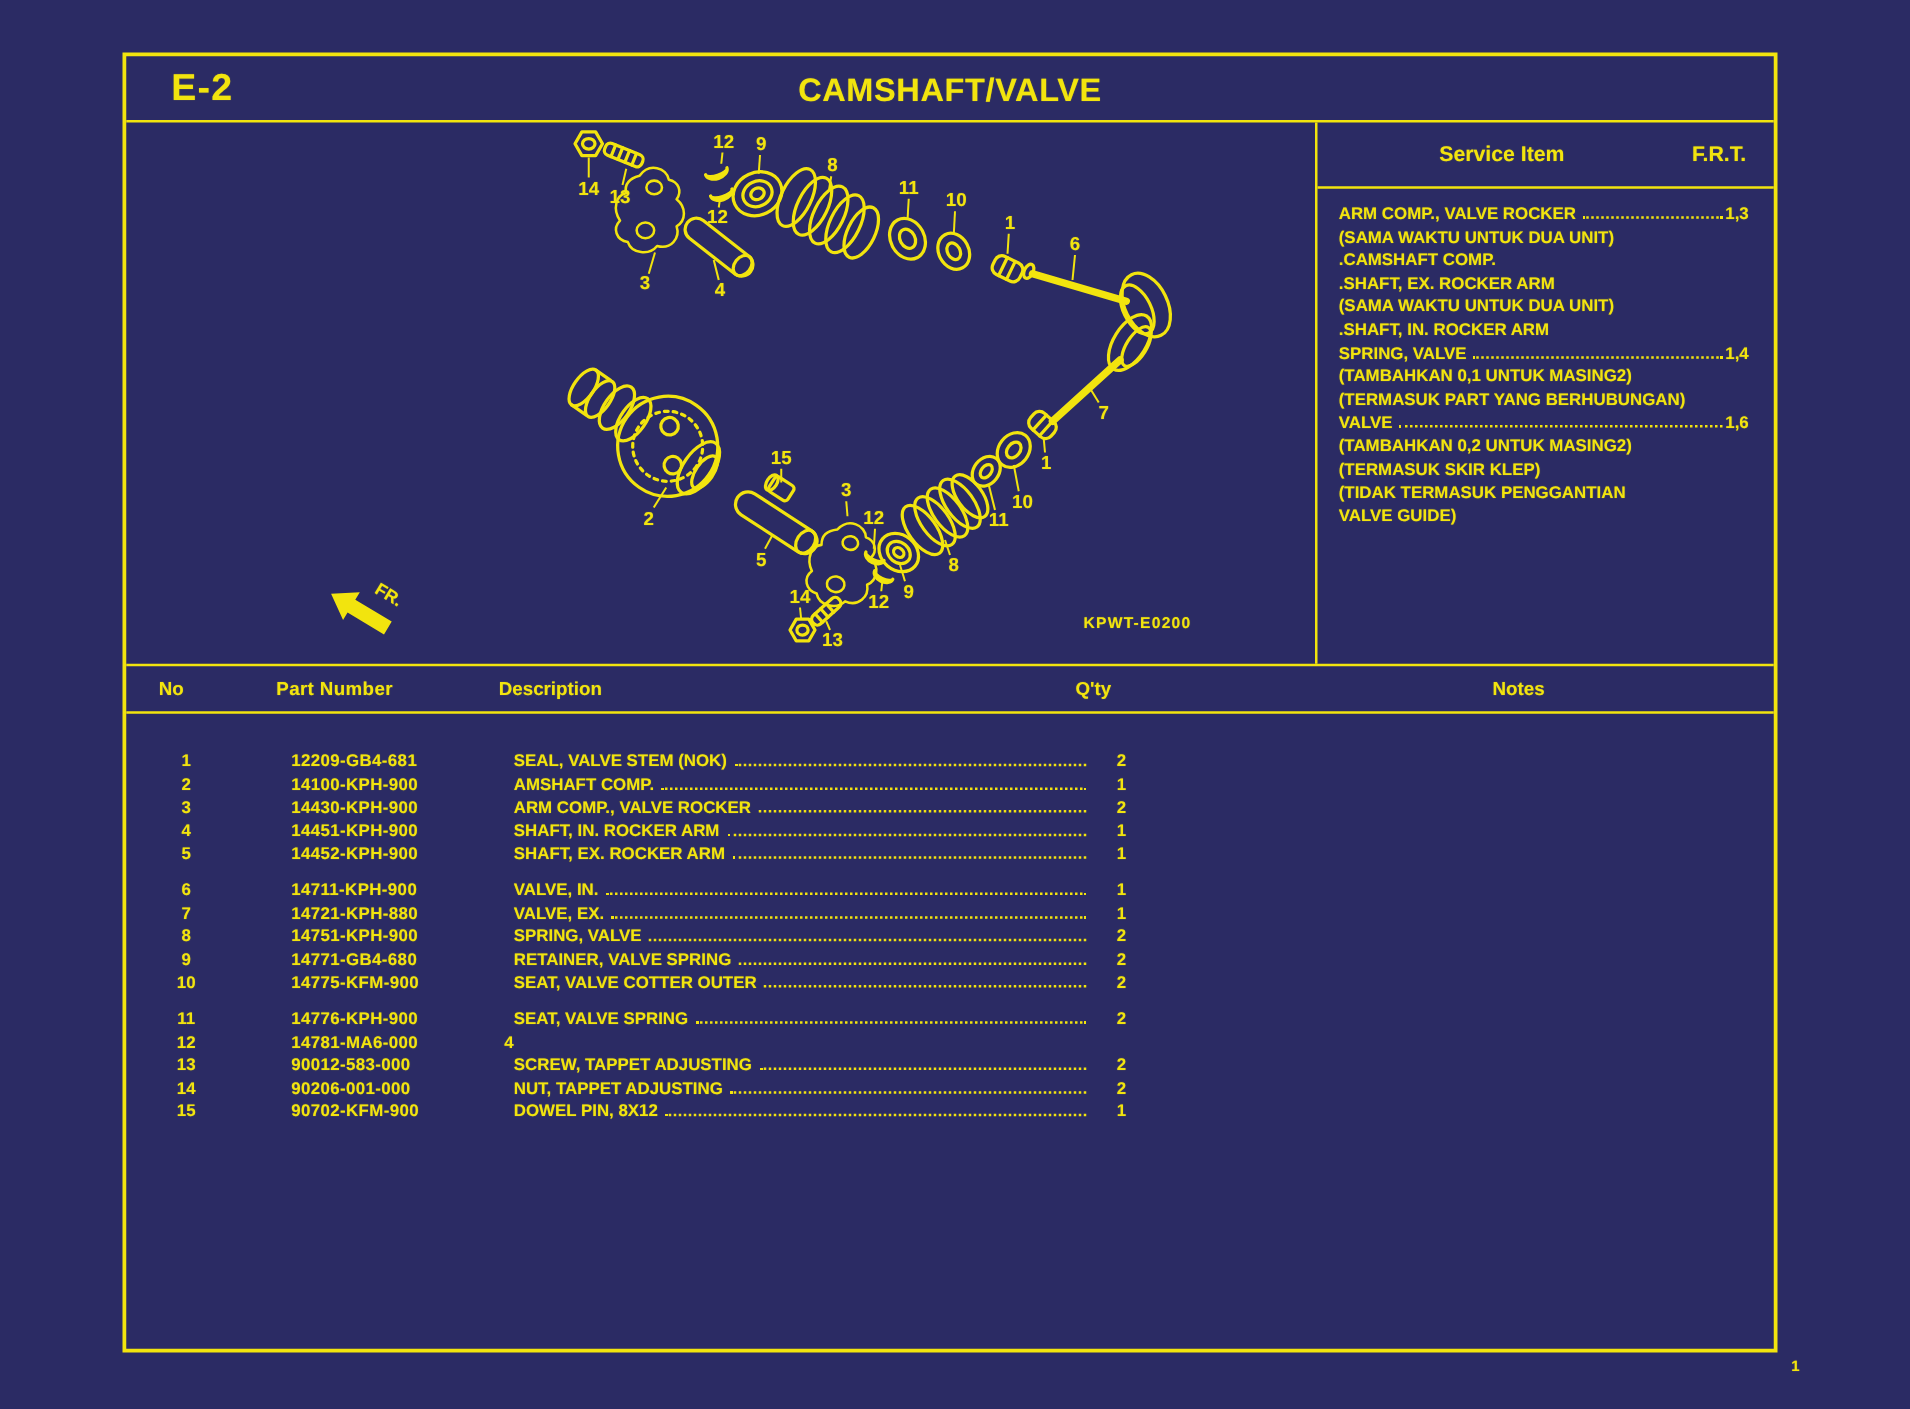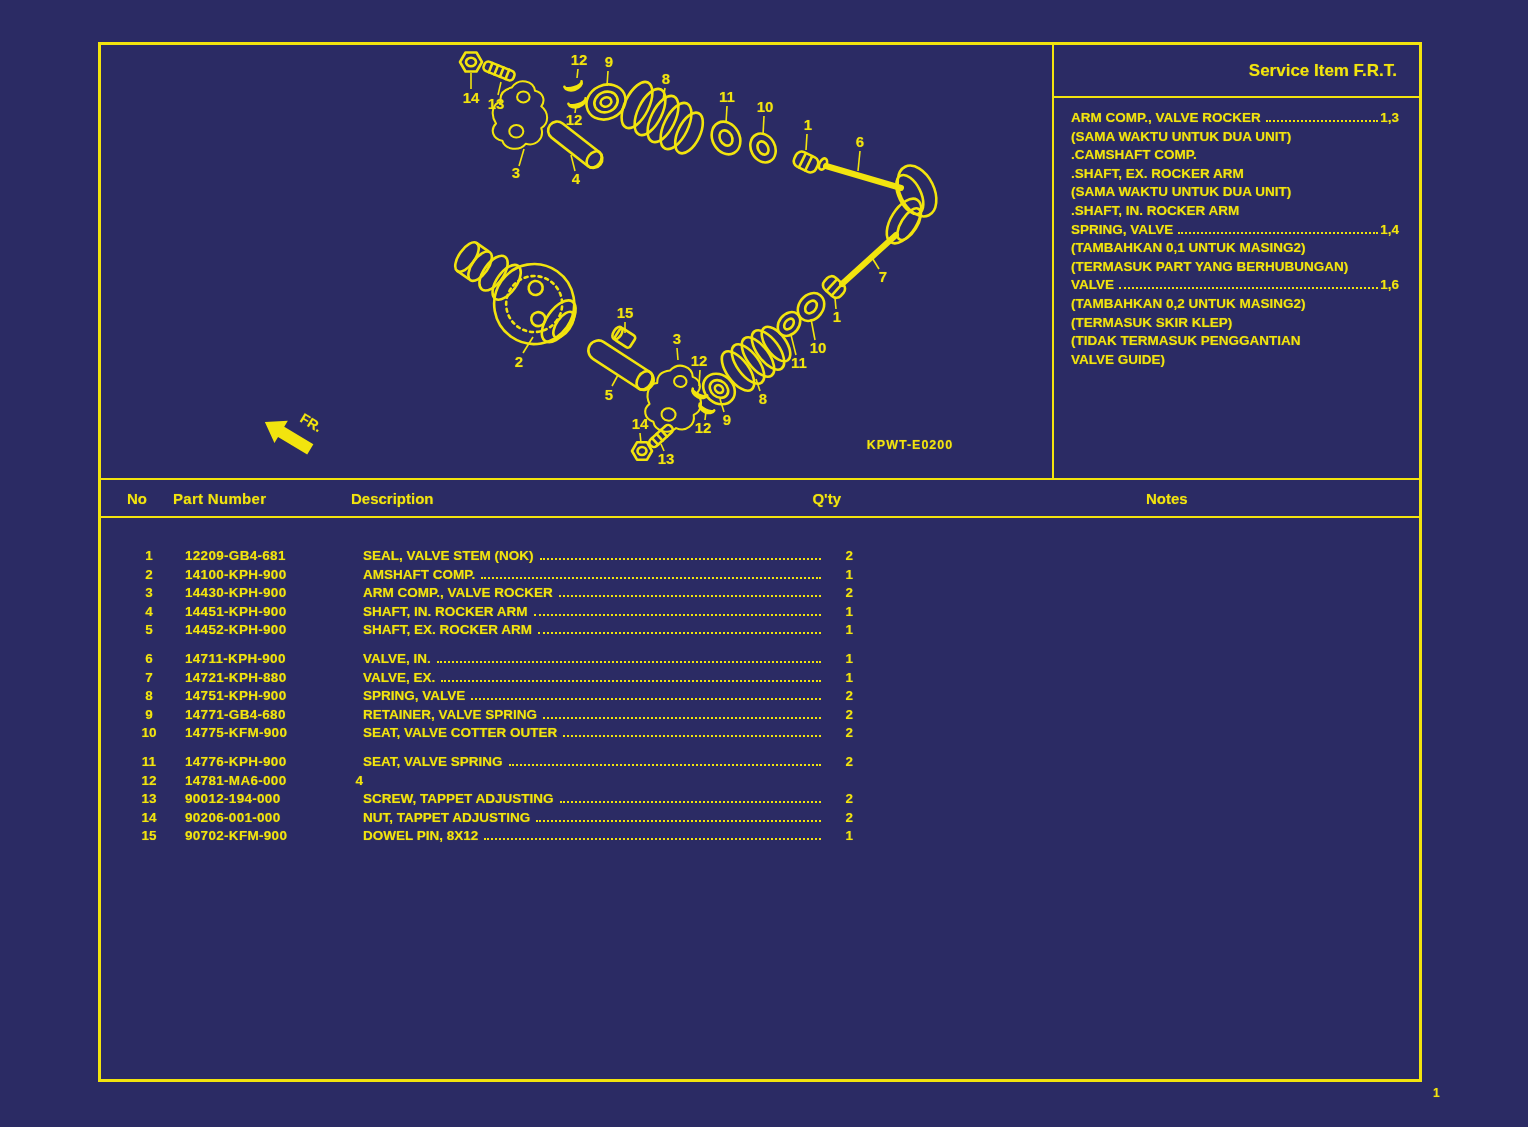--- a/index.html
+++ b/index.html
@@ -24,49 +24,53 @@
   
   .hdr{height:53px;border-bottom:2px solid var(--y);position:relative;}
   .hdr-code{position:absolute;left:36px;top:9px;font-size:30px;letter-spacing:1px;}
   .hdr-title{position:absolute;left:0;right:0;top:12px;text-align:center;font-size:26px;letter-spacing:.5px;}
   
   .content{display:flex;height:435px;border-bottom:2px solid var(--y);}
   .diagram{flex:1;position:relative;}
   .diagram svg{position:absolute;left:0;top:0;}
   .panel{width:367px;border-left:2px solid var(--y);display:flex;flex-direction:column;}
   .panel-hdr{height:53px;border-bottom:2px solid var(--y);position:relative;flex:none;}
-  .svc-title{position:absolute;left:0;width:295px;text-align:right;top:16px;font-size:17px;}
+  .svc-title{position:absolute;left:0;width:295px;text-align:center;top:16px;font-size:17px;}
   .frt{position:absolute;right:22px;top:16px;font-size:17px;}
   .panel-body{padding:11px 20px 0 17px;font-size:13.5px;}
   .svc-line{display:flex;align-items:baseline;line-height:18.6px;white-space:pre;}
   .svc-leader{flex:1;border-bottom:2px dotted var(--y);margin:0 2px 4px 5px;min-width:14px;}
   
   .thead{height:38px;border-bottom:2px solid var(--y);display:flex;align-items:center;font-size:15px;}
   .c-no{width:72px;text-align:center;flex:none;}
-  .c-part{width:148px;flex:none;letter-spacing:.3px;}
+  .c-part{width:148px;flex:none;letter-spacing:.3px;margin-left:48px;}
   .c-desc{width:460px;flex:none;display:flex;align-items:baseline;margin-left:30px;}
   .c-qty{width:30px;flex:none;text-align:right;}
   .c-notes{flex:1;padding-left:305px;}
   
   .tbody{padding:29px 0 0 12px;font-size:13.5px;}
   .trow{display:flex;align-items:baseline;line-height:18.6px;}
   .trow.gap{margin-top:10px;}
   .desc-leader{flex:1;border-bottom:2px dotted var(--y);margin:0 2px 3px 6px;}
   
   .callout{font:700 15px "Liberation Sans",sans-serif;fill:var(--y);text-anchor:middle;}
   .leader-line{stroke:var(--y);stroke-width:1.6;}
   .code-text{font:700 12.5px "Liberation Sans",sans-serif;fill:var(--y);letter-spacing:1px;text-anchor:middle;}
   .fr-text{font:700 14px "Liberation Sans",sans-serif;fill:var(--y);}
   .pageno{position:absolute;left:1433px;top:1086px;font-size:12px;}
 </style>
 </head>
 <body>
 
 <div class="frame">
 
+  <div class="hdr">
+    <span class="hdr-code">E-2</span>
+    <span class="hdr-title">CAMSHAFT/VALVE</span>
+  </div>
 
   <div class="content">
 
     <div class="diagram">
       <svg width="955" height="435" viewBox="0 0 955 435">
         <g stroke="#f2e40e" fill="none" stroke-width="2.6" stroke-linecap="round" stroke-linejoin="round">
 
           <g transform="translate(370,17)">
             <polygon points="11,0 5.5,9.5 -5.5,9.5 -11,0 -5.5,-9.5 5.5,-9.5"></polygon>
               <ellipse rx="5" ry="4.2"></ellipse>
@@ -416,21 +420,21 @@
         <span class="c-notes"></span>
       </div>
       <div class="trow">
         <span class="c-no">12</span>
         <span class="c-part">14781-MA6-000</span>
         <span class="c-qty">4</span>
         <span class="c-notes"></span>
       </div>
       <div class="trow">
         <span class="c-no">13</span>
-        <span class="c-part">90012-194-000</span>
+        <span class="c-part">90012-583-000</span>
         <span class="c-desc">
           <span class="dtxt">SCREW, TAPPET ADJUSTING</span>
           <span class="desc-leader"></span>
         </span>
         <span class="c-qty">2</span>
         <span class="c-notes"></span>
       </div>
       <div class="trow">
         <span class="c-no">14</span>
         <span class="c-part">90206-001-000</span>

